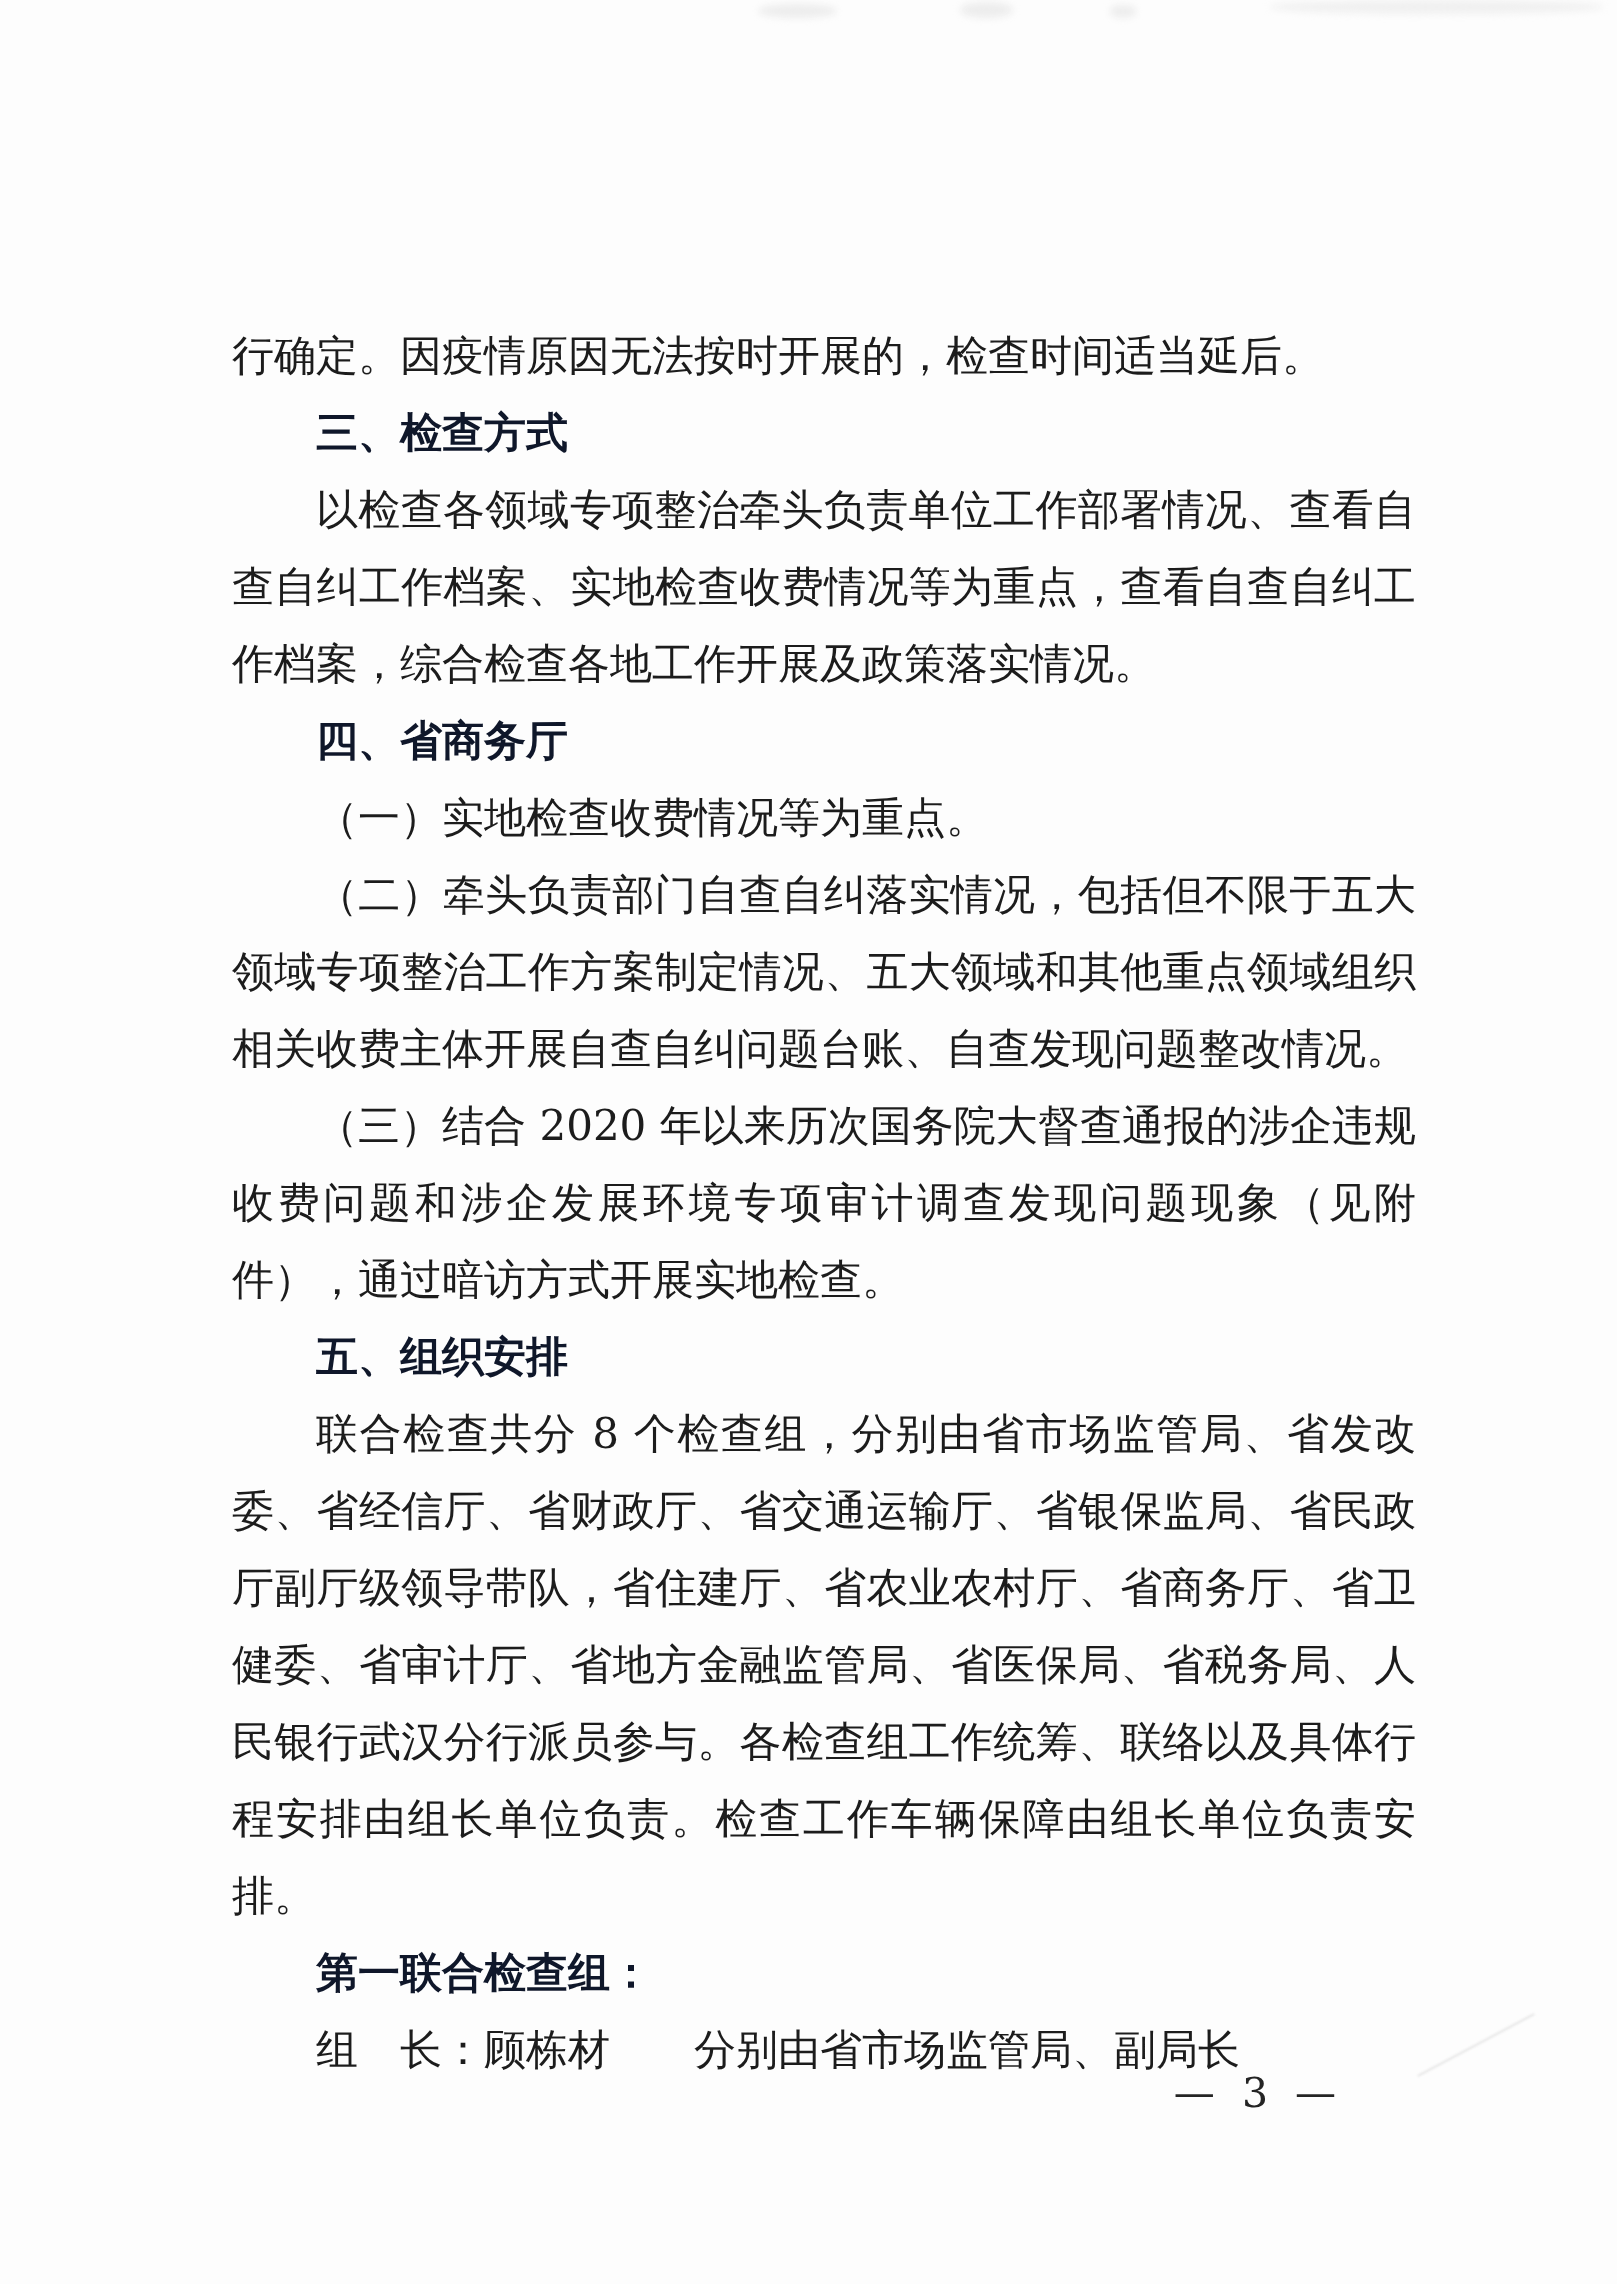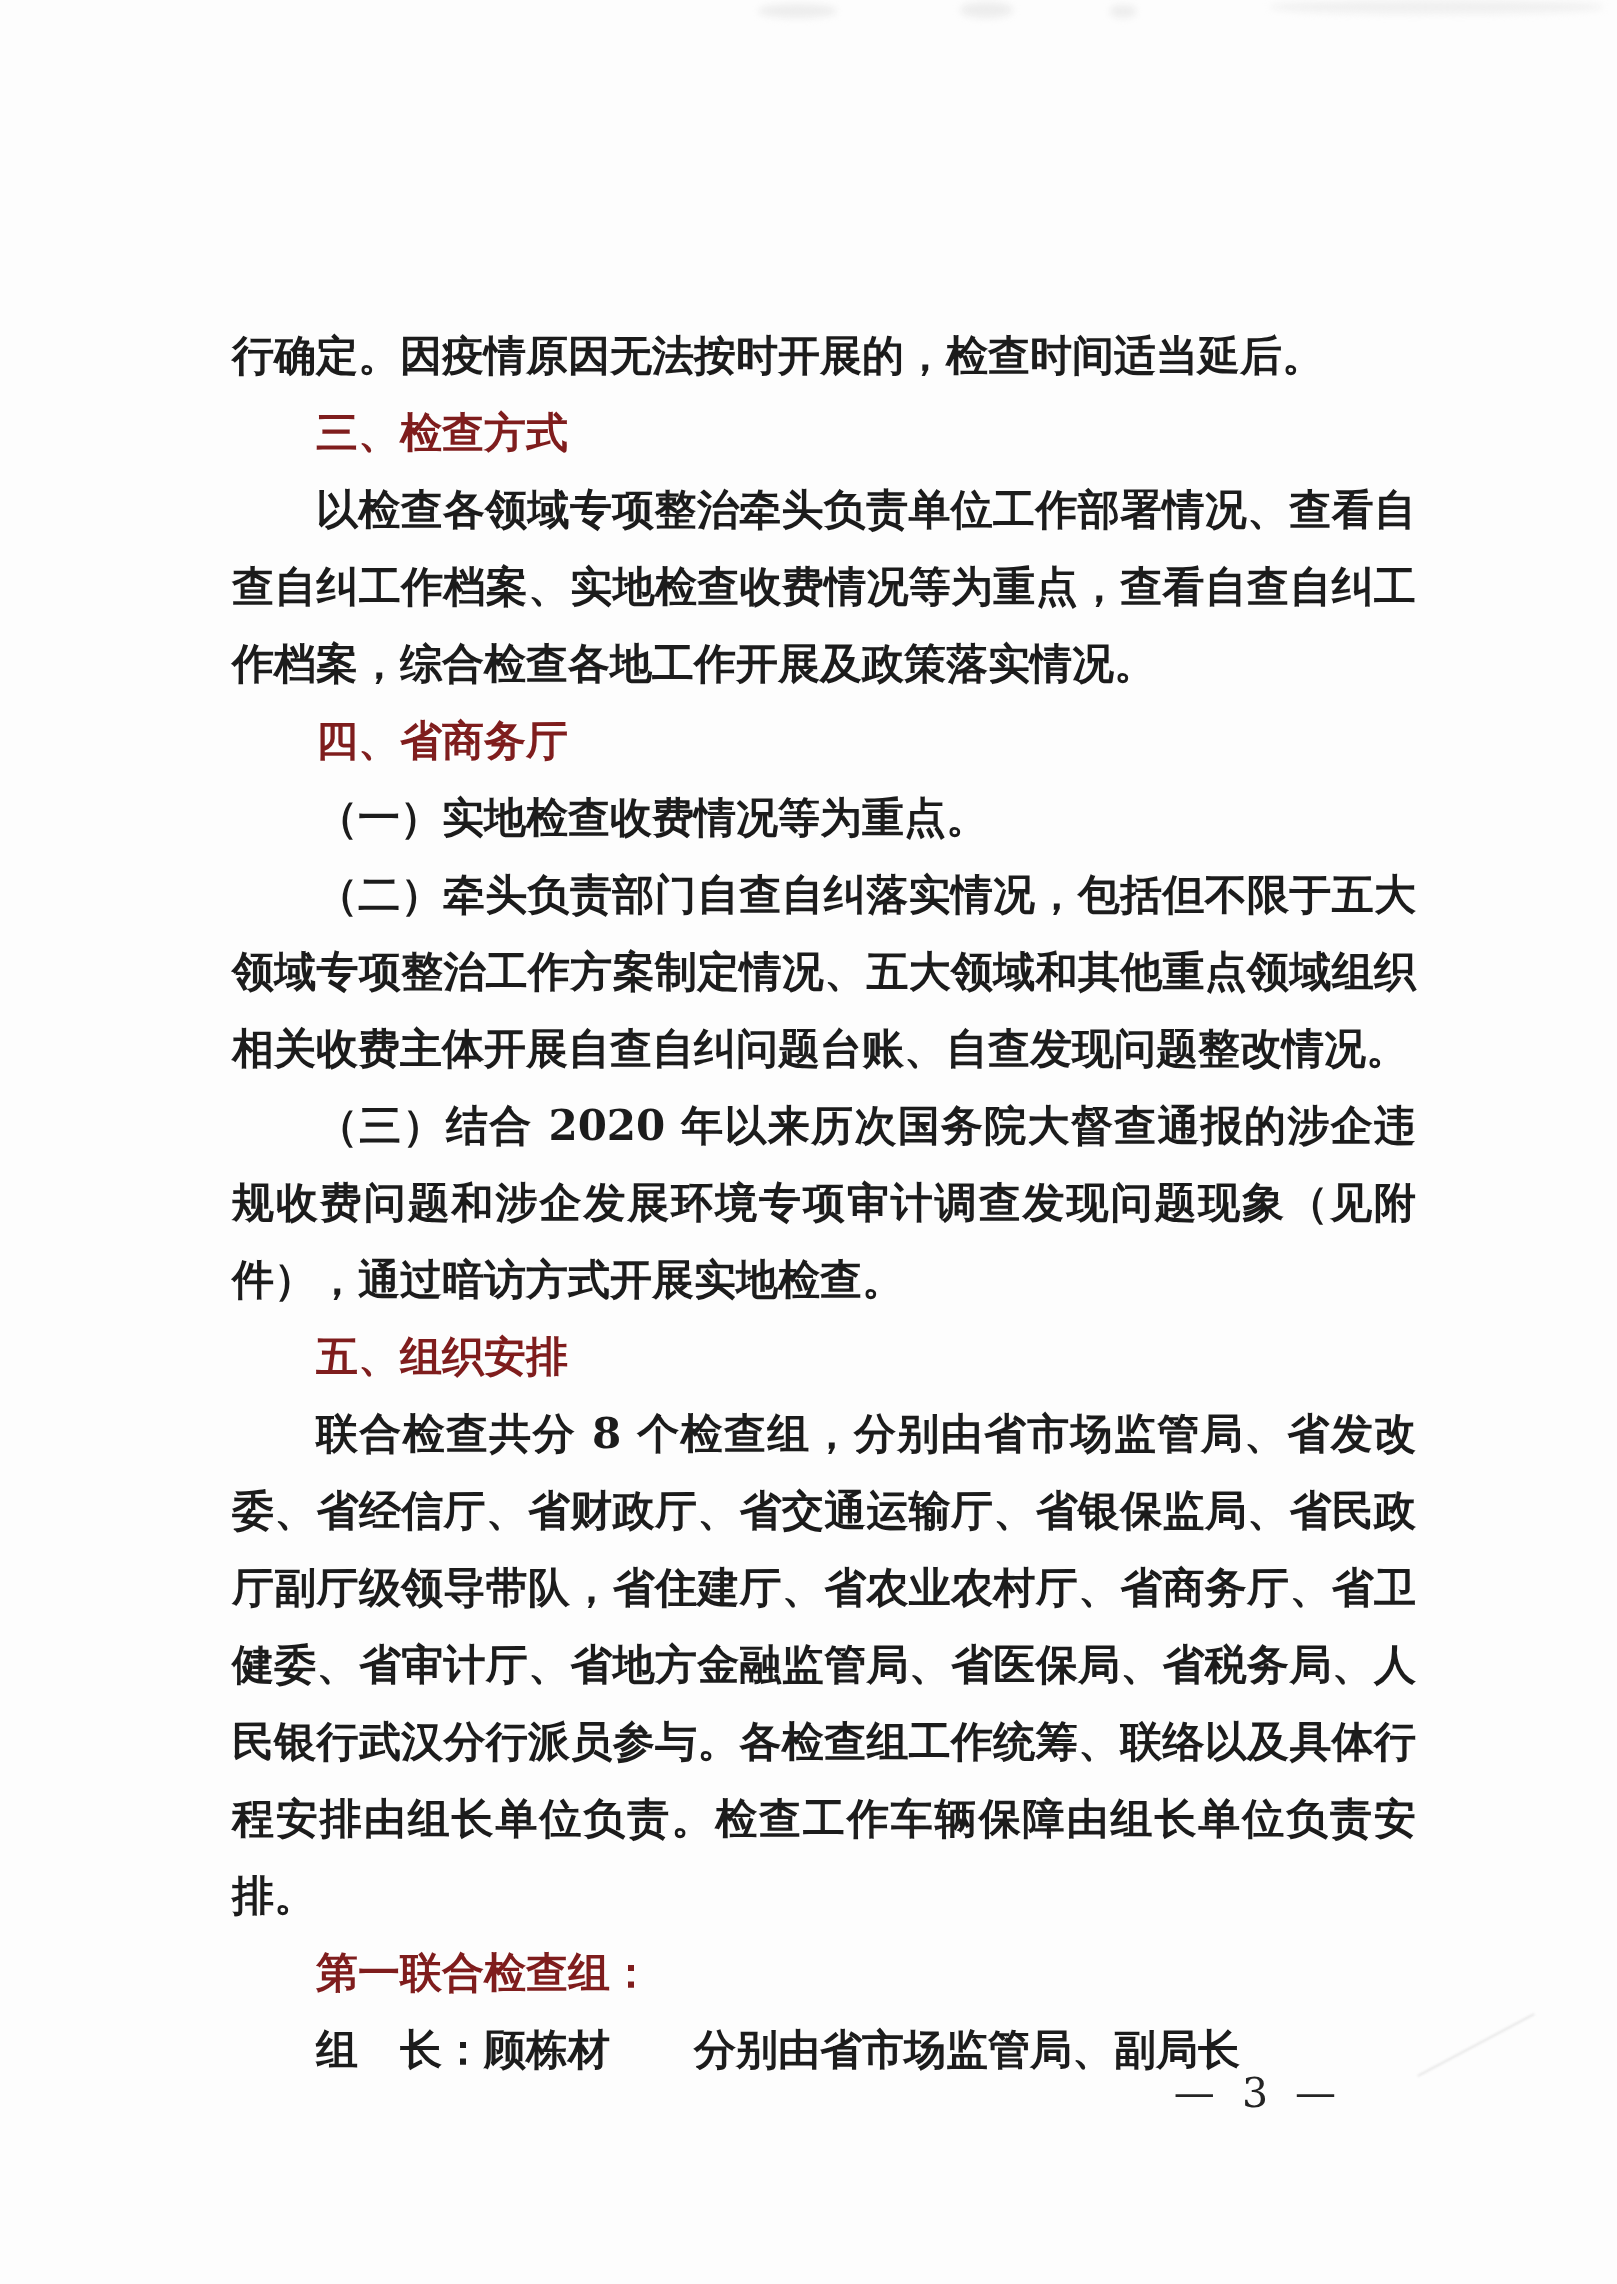--- a/index.html
+++ b/index.html
@@ -21,29 +21,28 @@
     left: 232px;
     top: 317px;
     width: 1184px;
   }
   .content p {
     margin: 0;
     font-size: 42px;
     line-height: 77px;
     text-align: justify;
     word-break: break-all;
-    font-weight: bold;
   }
   .indent {
     text-indent: 2em;
   }
   .heading {
     font-family: "DejaVu Sans", sans-serif;
     font-weight: bold;
-    color: #7f1d1d;
+    color: #0f172a;
   }
   .page-number {
     position: absolute;
     right: 275px;
     top: 2069px;
     font-size: 41px;
     letter-spacing: 7px;
     color: #242424;
     font-family: "DejaVu Serif", serif;
   }

